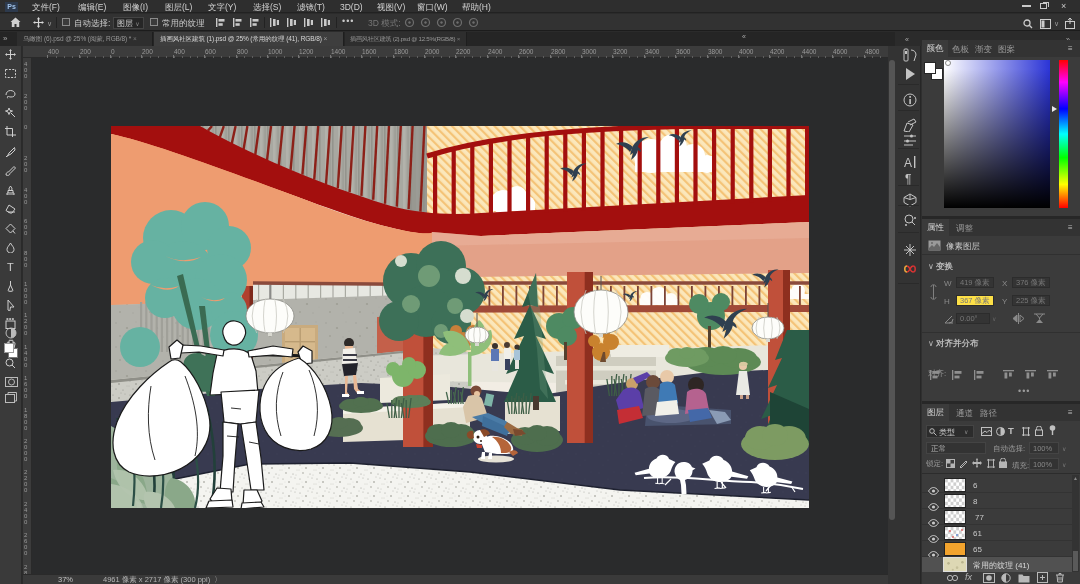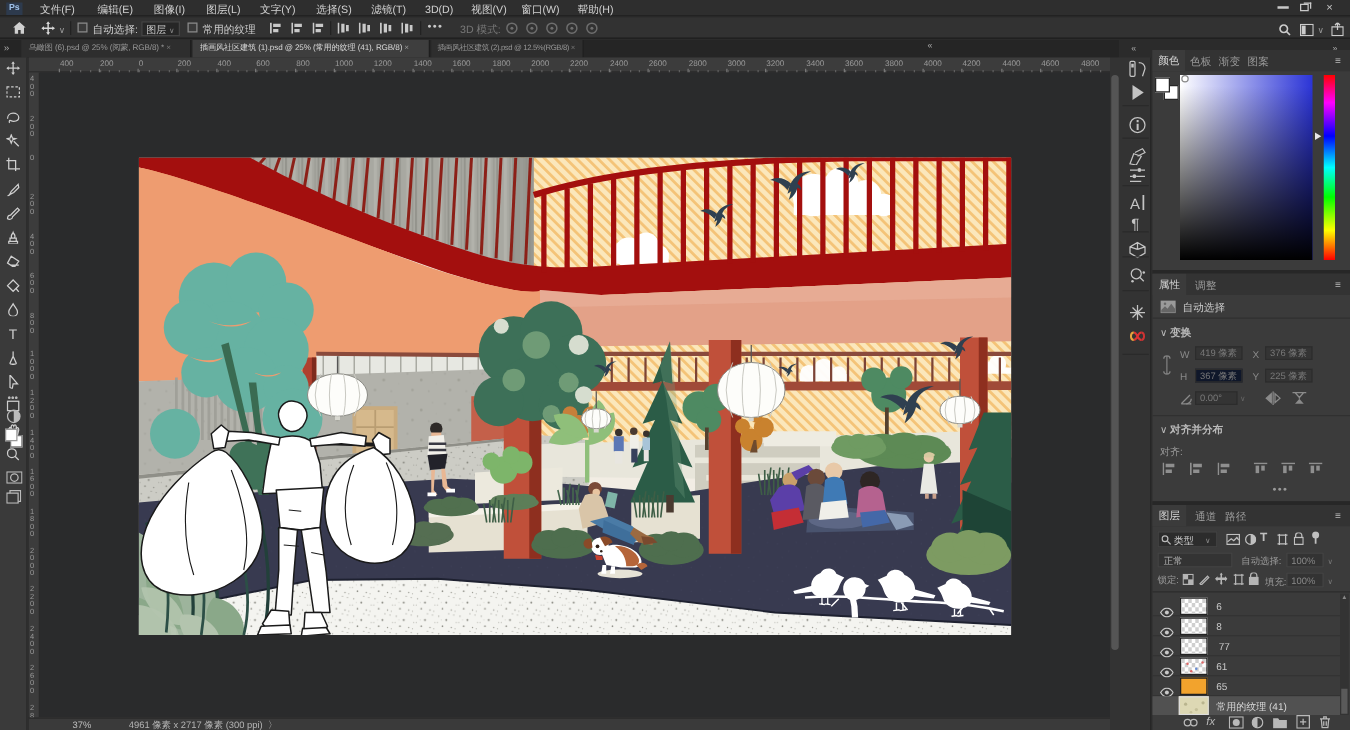--- a/index.html
+++ b/index.html
@@ -1033,29 +1033,29 @@
 <div style="position:absolute;left:922px;top:219px;width:158px;height:182px;background:#3b3b3b;"></div>
 <div style="position:absolute;left:922px;top:219px;width:158px;height:17px;background:#333;"></div>
 <div style="position:absolute;left:922px;top:219px;width:27px;height:17px;background:#3b3b3b;color:#d6d6d6;font-size:8.5px;line-height:17px;text-align:center;">属性</div>
 <div style="position:absolute;left:956px;top:223px;color:#9a9a9a;font-size:8.5px;">调整</div>
 <div style="position:absolute;left:1068px;top:223px;color:#bbb;font-size:8px;">≡</div>
 <svg style="position:absolute;left:928px;top:240px" width="13" height="11" viewBox="0 0 13 11">
     <rect x="0.5" y="0.5" width="12" height="10" fill="#9a9a9a"></rect>
     <path d="M1 8l3-3 2 2 3-4 3 4v3H1z" fill="#666"></path>
     <circle cx="4" cy="3" r="1" fill="#666"></circle>
   </svg>
-<div style="position:absolute;left:946px;top:241px;color:#c9c9c9;font-size:8.5px;">自动选择</div>
+<div style="position:absolute;left:946px;top:241px;color:#c9c9c9;font-size:8.5px;">像素图层</div>
 <div style="position:absolute;left:922px;top:254px;width:158px;height:1px;background:#303030;"></div>
 <div style="position:absolute;left:928px;top:261px;color:#b9b9b9;font-size:8px;">∨ <b style="font-size:8.5px">变换</b></div>
 <div style="position:absolute;left:944px;top:279px;color:#8a8a8a;font-size:8px;">W</div>
 <div style="position:absolute;left:956px;top:277px;width:38px;height:11px;background:#343434;border:1px solid #2c2c2c;color:#787878;font-size:7.5px;line-height:10px;padding-left:3px;">419 像素</div>
 <div style="position:absolute;left:1002px;top:279px;color:#8a8a8a;font-size:8px;">X</div>
 <div style="position:absolute;left:1012px;top:277px;width:38px;height:11px;background:#343434;border:1px solid #2c2c2c;color:#787878;font-size:7.5px;line-height:10px;padding-left:3px;">376 像素</div>
 <div style="position:absolute;left:944px;top:297px;color:#8a8a8a;font-size:8px;">H</div>
-<div style="position:absolute;left:956px;top:295px;width:38px;height:11px;background:#0f172a;border:1px solid #2c2c2c;color:#787878;font-size:7.5px;line-height:10px;padding-left:3px;">367 像素</div>
+<div style="position:absolute;left:956px;top:295px;width:38px;height:11px;background:#fde047;border:1px solid #2c2c2c;color:#787878;font-size:7.5px;line-height:10px;padding-left:3px;">367 像素</div>
 <div style="position:absolute;left:1002px;top:297px;color:#8a8a8a;font-size:8px;">Y</div>
 <div style="position:absolute;left:1012px;top:295px;width:38px;height:11px;background:#343434;border:1px solid #2c2c2c;color:#787878;font-size:7.5px;line-height:10px;padding-left:3px;">225 像素</div>
 <svg style="position:absolute;left:929px;top:283px" width="9" height="18" viewBox="0 0 9 18">
     <path d="M4.5 2v14M2 4c0-3 5-3 5 0M2 14c0 3 5 3 5 0" fill="none" stroke="#808080"></path>
   </svg>
 <svg style="position:absolute;left:944px;top:315px" width="10" height="9" viewBox="0 0 10 9">
     <path d="M1 8L8 1M1 8h8" stroke="#8a8a8a" fill="none"></path>
     <path d="M5 8a4 4 0 004-4" stroke="#8a8a8a" fill="none"></path>
   </svg>
 <div style="position:absolute;left:956px;top:313px;width:34px;height:11px;background:#343434;border:1px solid #2c2c2c;color:#787878;font-size:7.5px;line-height:10px;padding-left:3px;">0.00°</div>
@@ -1063,21 +1063,21 @@
 <svg style="position:absolute;left:1012px;top:313px" width="13" height="11" viewBox="0 0 13 11">
     <path d="M6.5 0v11M5 2L1 5.5 5 9zM8 2l4 3.5L8 9z" fill="none" stroke="#8a8a8a"></path>
     <path d="M5 2L1 5.5 5 9z" fill="#8a8a8a"></path>
   </svg>
 <svg style="position:absolute;left:1033px;top:313px" width="13" height="11" viewBox="0 0 13 11">
     <path d="M1 1h11M3 1l3.5 4L10 1M6.5 5v1" stroke="#8a8a8a" fill="none"></path>
     <path d="M3 10h7L6.5 6z" fill="#8a8a8a"></path>
   </svg>
 <div style="position:absolute;left:922px;top:332px;width:158px;height:1px;background:#303030;"></div>
 <div style="position:absolute;left:928px;top:338px;color:#b9b9b9;font-size:8px;">∨ <b style="font-size:8.5px">对齐并分布</b></div>
-<div style="position:absolute;left:928px;top:356px;color:#9a9a9a;font-size:8px;">对齐:</div>
+<div style="position:absolute;left:928px;top:368px;color:#9a9a9a;font-size:8px;">对齐:</div>
 <svg style="position:absolute;left:930px;top:370px" width="11" height="10" viewBox="0 0 11 10">
     <rect x="0" y="0" width="1.3" height="10" fill="#8f8f8f"></rect>
     <rect x="2.5" y="1" width="7" height="2.8" fill="#8f8f8f"></rect>
     <rect x="2.5" y="5.6" width="5" height="2.8" fill="#8f8f8f"></rect>
   </svg>
 <svg style="position:absolute;left:952px;top:370px" width="11" height="10" viewBox="0 0 11 10">
     <rect x="0" y="0" width="1.3" height="10" fill="#8f8f8f"></rect>
     <rect x="2.5" y="1" width="7" height="2.8" fill="#8f8f8f"></rect>
     <rect x="2.5" y="5.6" width="5" height="2.8" fill="#8f8f8f"></rect>
   </svg>

